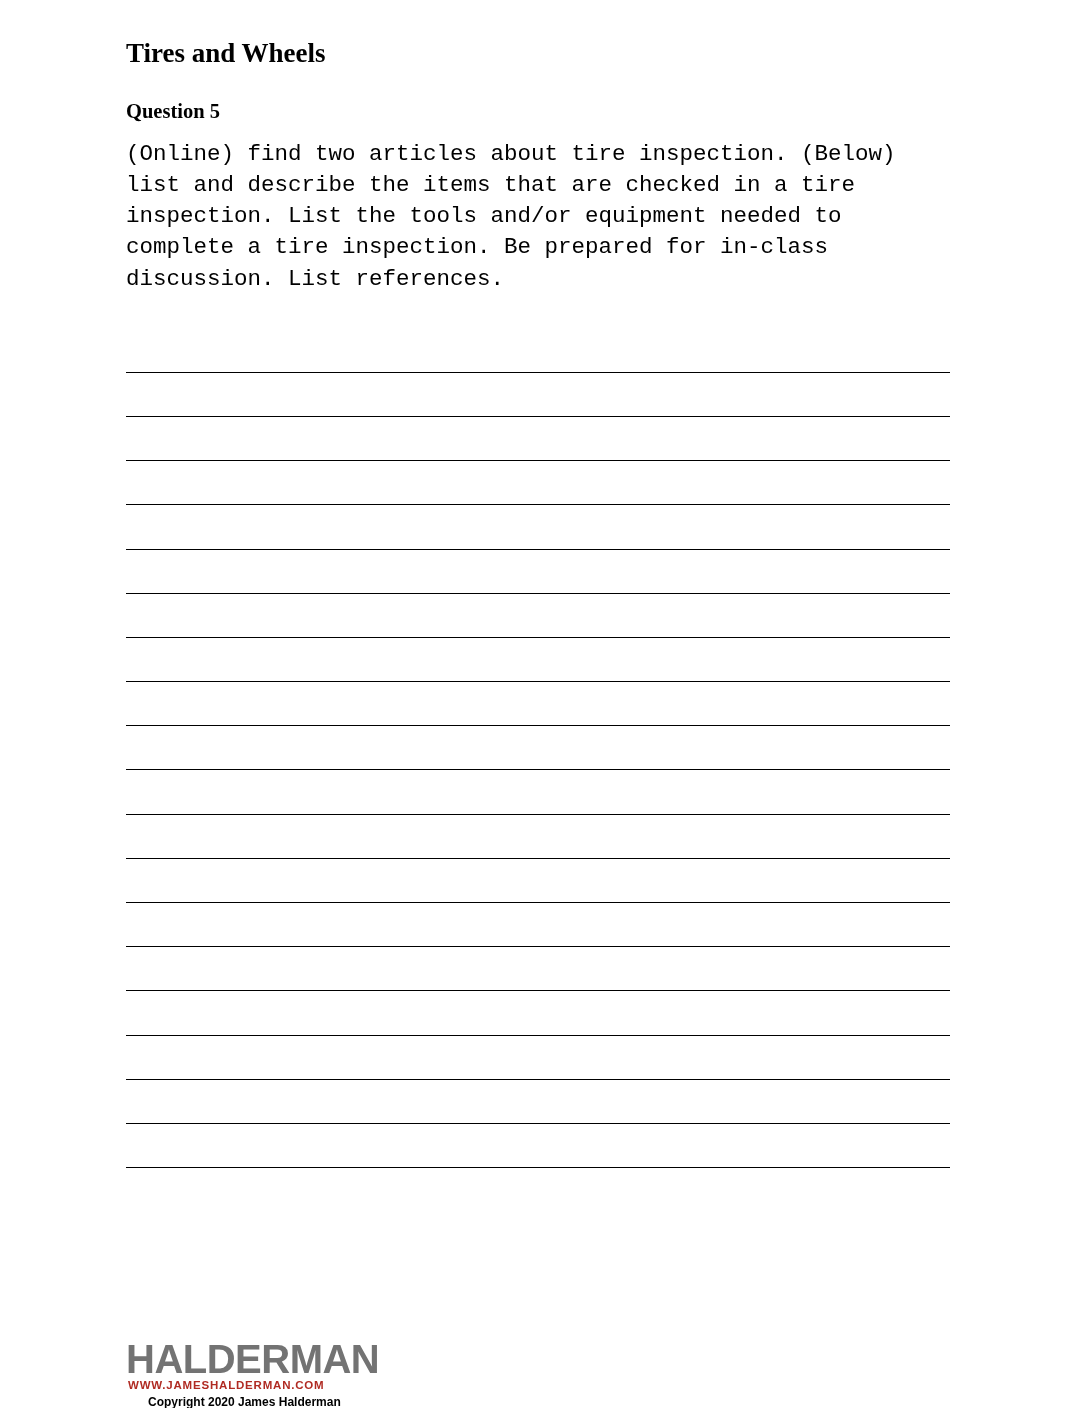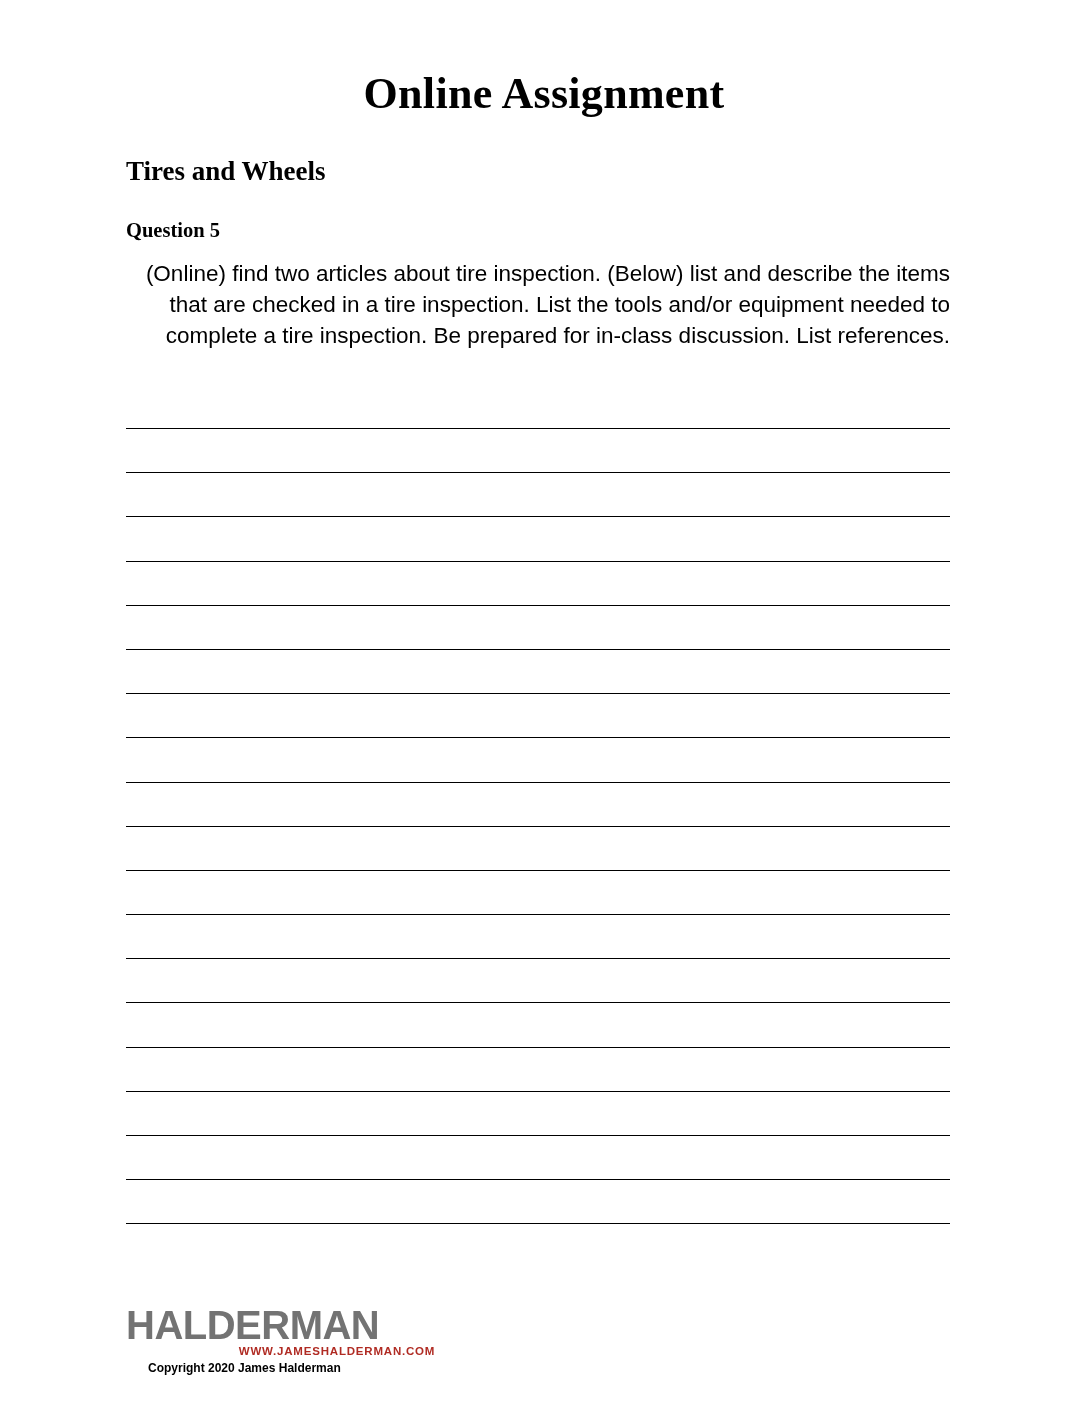--- a/index.html
+++ b/index.html
@@ -47,26 +47,26 @@
     margin-top: 34px;
   }
   .question-label {
     font-family: "Liberation Serif", serif;
     font-weight: bold;
     font-size: 20.5px;
     margin: 0;
     padding-top: 28px;
   }
   .question-text {
-    font-family: Liberation Sans, sans-serif;
+    font-family: Liberation Mono, monospace;
     font-size: 22.5px;
     line-height: 1.38;
     margin: 0;
     padding-top: 16px;
-    text-align: right;
+    text-align: left;
   }
   .lines {
     margin-top: 34px;
     margin-left: 126px;
     margin-right: 138px;
   }
   .answer-line {
     border-bottom: 1.8px solid #000000;
     height: 43.2px;
   }
@@ -86,37 +86,35 @@
     margin: 0;
   }
   .logo-url {
     font-family: "Liberation Sans", sans-serif;
     font-weight: bold;
     font-size: 11.5px;
     letter-spacing: 0.8px;
     color: #B02B23;
     margin: 1px 0 0 2px;
     line-height: 1;
-    text-align: center;
   }
   .copyright {
     font-family: "Liberation Sans", sans-serif;
     font-weight: bold;
     font-size: 12px;
     color: #000000;
     margin: 5px 0 0 22px;
     line-height: 1;
   }
 </style>
 </head>
 <body>
 
 <div class="page">
 
-  <h1 class="doc-title">Online Assignment</h1>
 
   <div class="body-block chapter-wrap">
     <p class="chapter-line">Tires and Wheels</p>
   </div>
 
   <div class="body-block">
     <p class="question-label">Question 5</p>
     <p class="question-text">(Online) find two articles about tire inspection. (Below) list and describe the items that are checked in a tire inspection. List the tools and/or equipment needed to complete a tire inspection. Be prepared for in-class discussion. List references.</p>
   </div>
 

